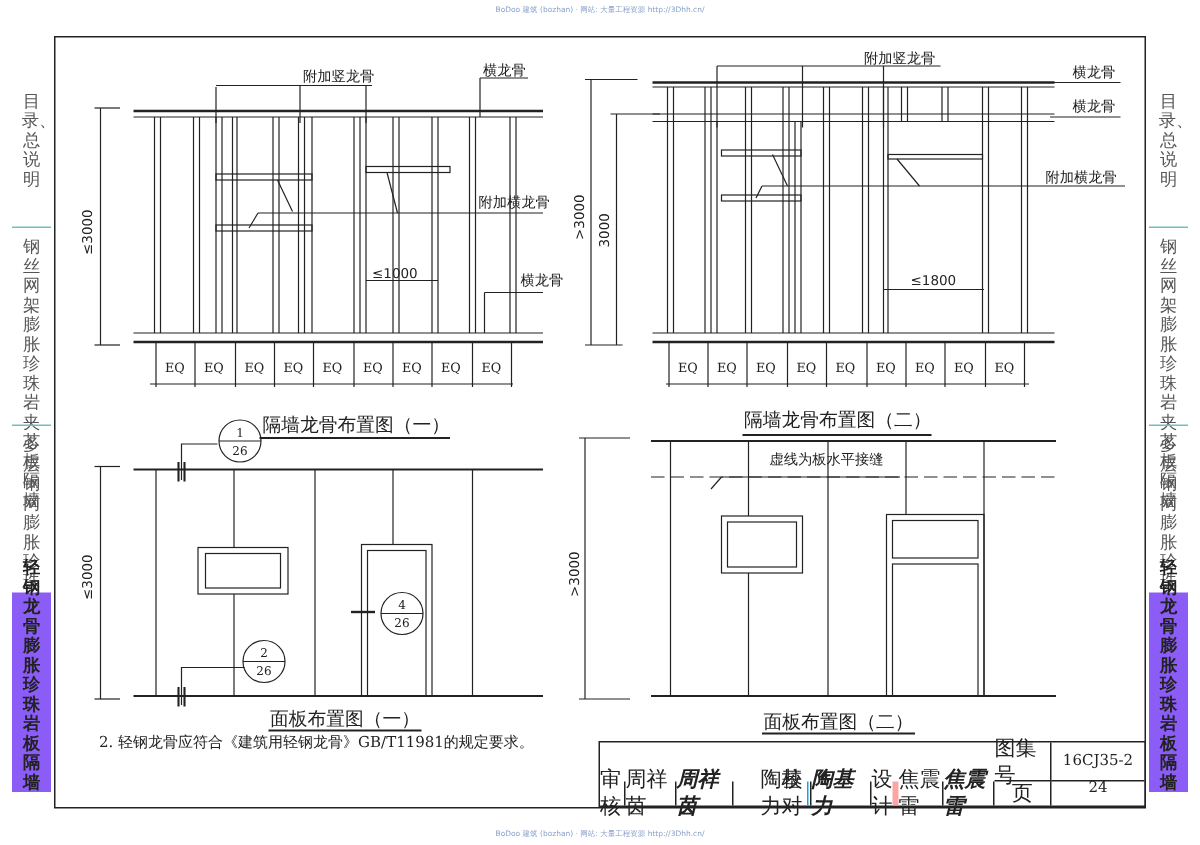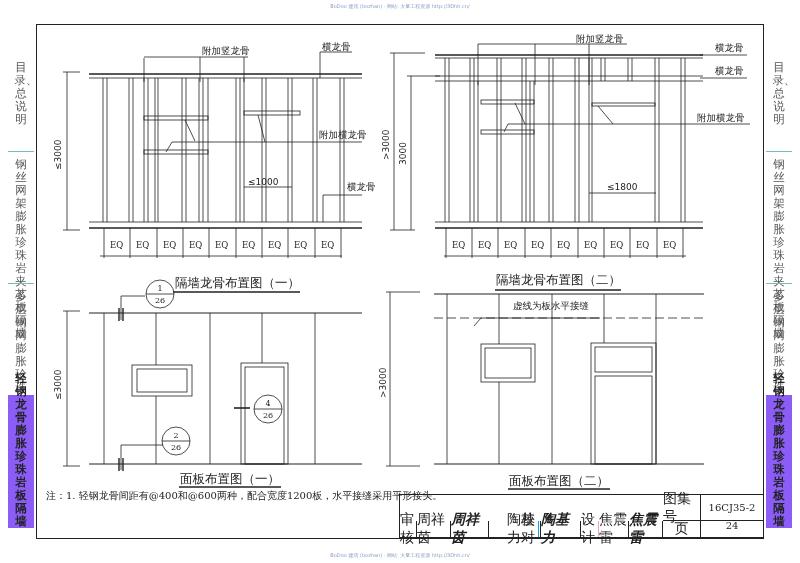--- a/index.html
+++ b/index.html
@@ -302,30 +302,30 @@
     <text transform="translate(61,400) rotate(-90)" font-size="9">≤3000</text>
     <text x="180" y="483" font-size="12.5">面板布置图（一）</text>
 
     <text x="513" y="309">虚线为板水平接缝</text>
     <text transform="translate(386,398) rotate(-90)" font-size="9">&gt;3000</text>
     <text x="509" y="485" font-size="12.5">面板布置图（二）</text>
   </g>
 </svg>
 
 <div class="notes">
-  <div><span>注：</span><span>1. 轻钢龙骨间距有@400和@600两种，配合宽度1200板，水平接缝采用平形接头。</span></div>
+  <div style="padding-left:20px;">2. 轻钢龙骨应符合《建筑用轻钢龙骨》GB/T11981的规定要求。</div>
 </div>
 
 <div class="tb">
   <div class="cell" style="left:263px;top:0;width:38px;height:26px;border-right:1px solid #222;border-bottom:1px solid #222;">图集号</div>
   <div class="cell" style="left:301px;top:0;width:62px;height:26px;border-bottom:1px solid #222;font-size:10px;text-align:right;">16CJ35-2</div>
   <div class="cell" style="left:0;top:26px;width:17px;height:16px;border-right:1px solid #222;">审核</div>
   <div class="cell" style="left:17px;top:26px;width:34px;height:16px;border-right:1px solid #222;">周祥茵</div>
   <div class="cell" style="left:51px;top:26px;width:38px;height:16px;border-right:1px solid #222;font-style:italic;font-weight:bold;">周祥茵</div>
   <div class="cell" style="left:89px;top:26px;width:18px;height:16px;border-right:1px solid #0ea5e9;margin-left:32px;">校对</div>
   <div class="cell" style="left:107px;top:26px;width:34px;height:16px;border-right:1px solid #222;">陶基力</div>
   <div class="cell" style="left:141px;top:26px;width:40px;height:16px;border-right:1px solid #222;font-style:italic;font-weight:bold;">陶基力</div>
-  <div class="cell" style="left:181px;top:26px;width:18px;height:16px;border-right:1px solid #fca5a5;">设计</div>
+  <div class="cell" style="left:181px;top:26px;width:18px;height:16px;border-right:4px solid #fca5a5;">设计</div>
   <div class="cell" style="left:199px;top:26px;width:30px;height:16px;border-right:1px solid #222;">焦震雷</div>
   <div class="cell" style="left:229px;top:26px;width:34px;height:16px;border-right:1px solid #222;font-style:italic;font-weight:bold;">焦震雷</div>
   <div class="cell" style="left:263px;top:26px;width:38px;height:16px;border-right:1px solid #222;">页</div>
   <div class="cell" style="left:301px;top:22px;width:62px;height:16px;font-size:10px;">24</div>
 </div>
 
 </body></html>

